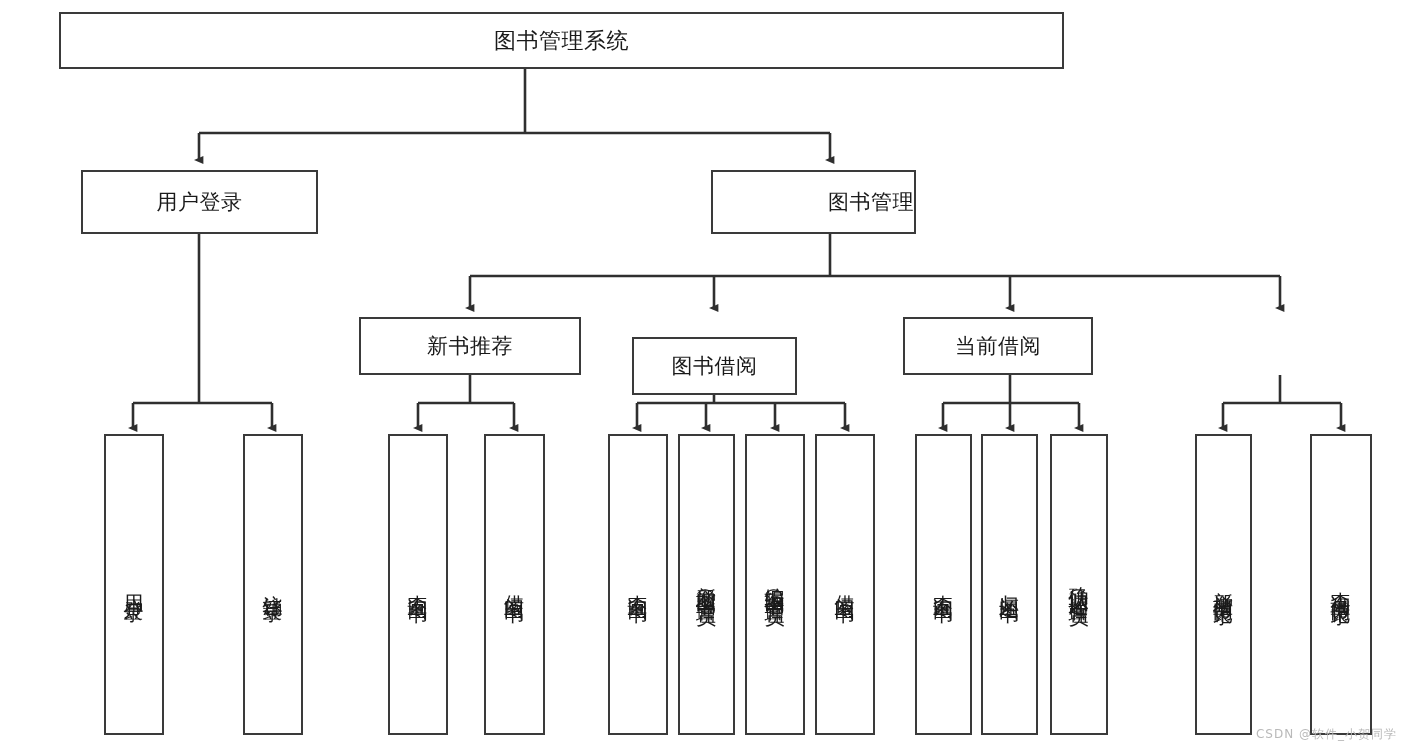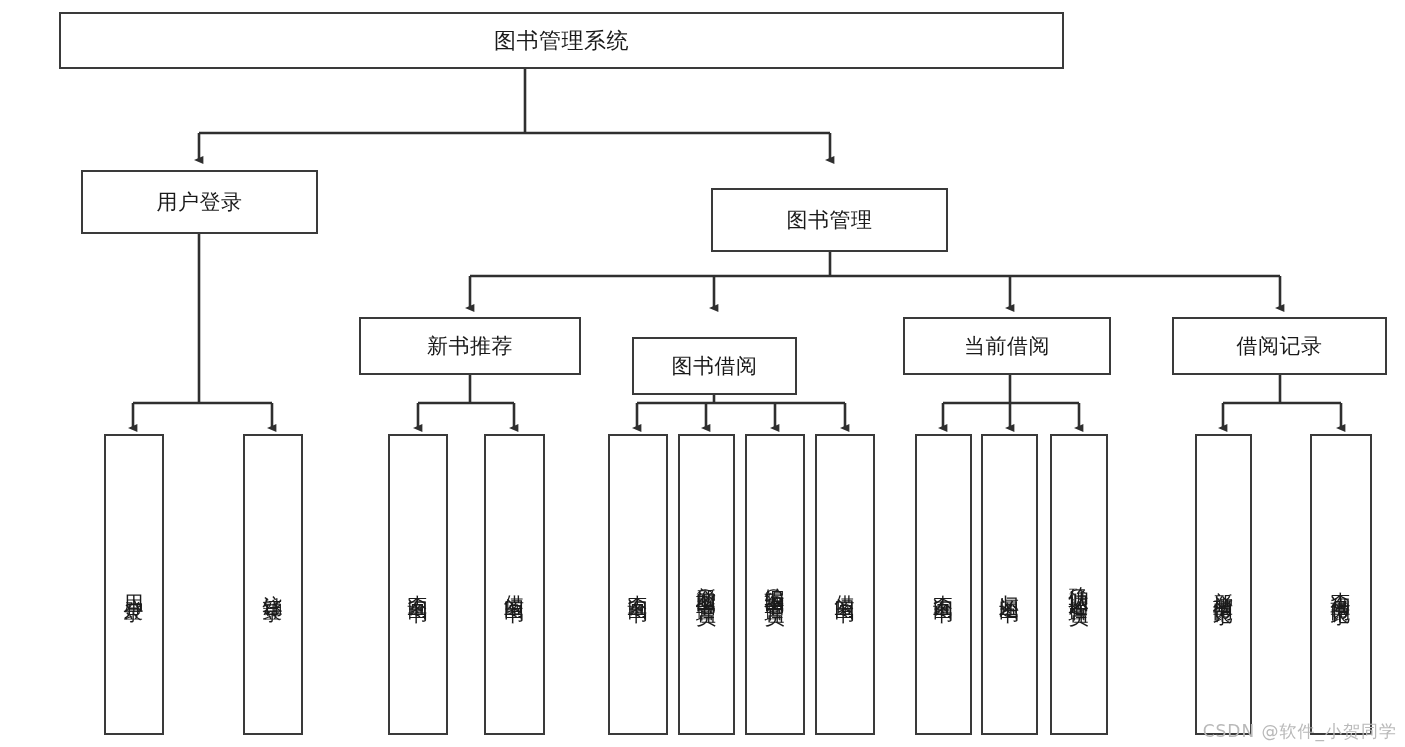--- a/index.html
+++ b/index.html
@@ -40,21 +40,21 @@
     letter-spacing:3px;
     line-height:1;
     white-space:nowrap;
     max-height:100%;
   }
 
   .watermark{
     position:absolute;
     right:8px;
     bottom:4px;
-    font-size:17px;
+    font-size:12px;
     color:#b9b9b9;
     letter-spacing:1px;
     white-space:nowrap;
   }
 </style>
 </head>
 <body>
 
 <div id="canvas">
 
@@ -108,35 +108,32 @@
     </g>
   </svg>
 
   <div class="node root h" style="left:18px;top:12px;width:1005px;height:57px;margin-left:41px;">
     <span class="lbl">图书管理系统</span>
   </div>
 
   <div class="node h" style="left:81px;top:170px;width:237px;height:64px;">
     <span class="lbl">用户登录</span>
   </div>
-  <div class="node h" style="left:711px;top:188px;width:237px;height:64px;">
+  <div class="node h" style="left:711px;top:170px;width:205px;height:64px;justify-content:flex-end;">
     <span class="lbl">图书管理</span>
   </div>
 
   <div class="node h" style="left:359px;top:317px;width:222px;height:58px;">
     <span class="lbl">新书推荐</span>
   </div>
   <div class="node h" style="left:632px;top:317px;width:165px;height:58px;margin-top:20px;">
     <span class="lbl">图书借阅</span>
   </div>
-  <div class="node h" style="left:903px;top:317px;width:208px;height:58px;">
+  <div class="node h" style="left:903px;top:317px;width:190px;height:58px;">
     <span class="lbl">当前借阅</span>
-  </div>
-  <div class="node h" style="left:1172px;top:317px;width:215px;height:58px;">
-    <span class="lbl">借阅记录</span>
   </div>
 
   <div class="node v" style="left:104px;top:434px;width:60px;height:301px;">
     <span class="lbl">用户登录</span>
   </div>
   <div class="node v" style="left:243px;top:434px;width:60px;height:301px;">
     <span class="lbl">注销登录</span>
   </div>
 
   <div class="node v" style="left:388px;top:434px;width:60px;height:301px;">

